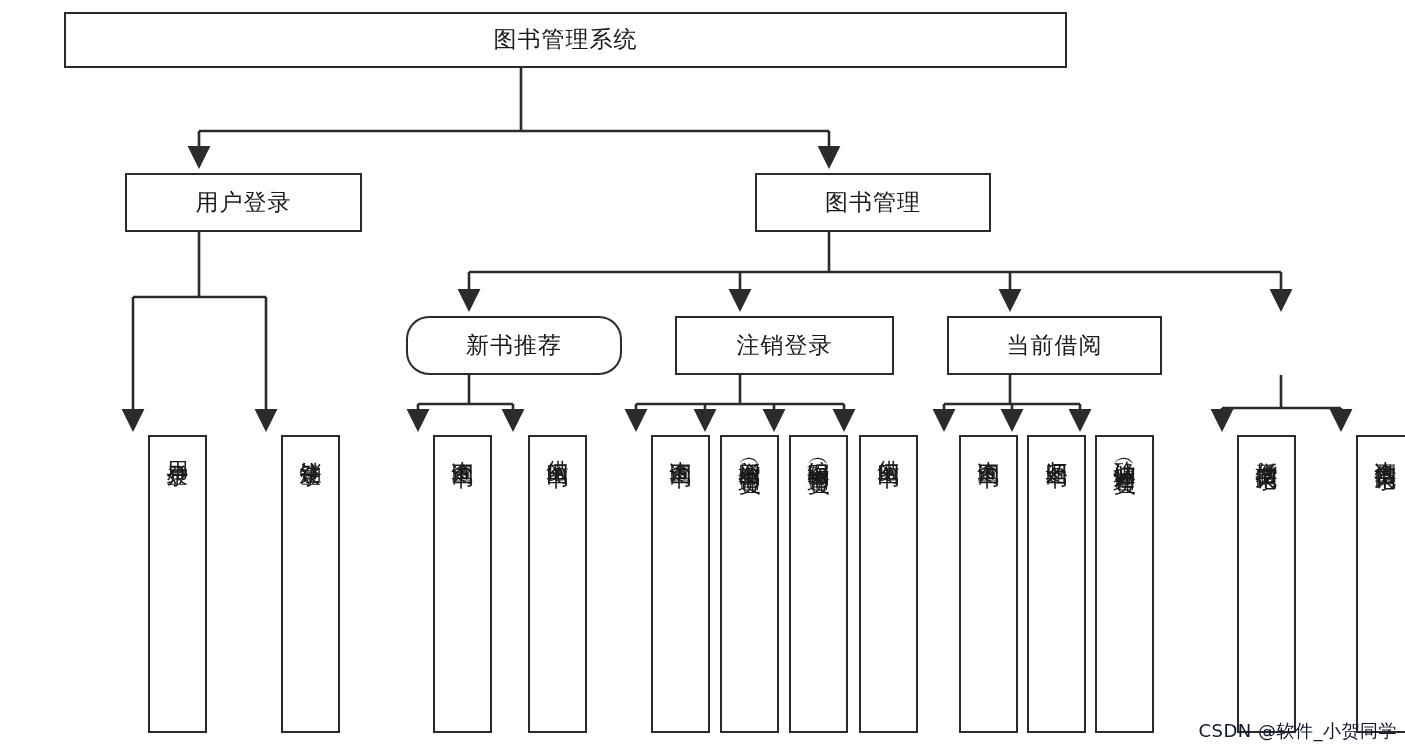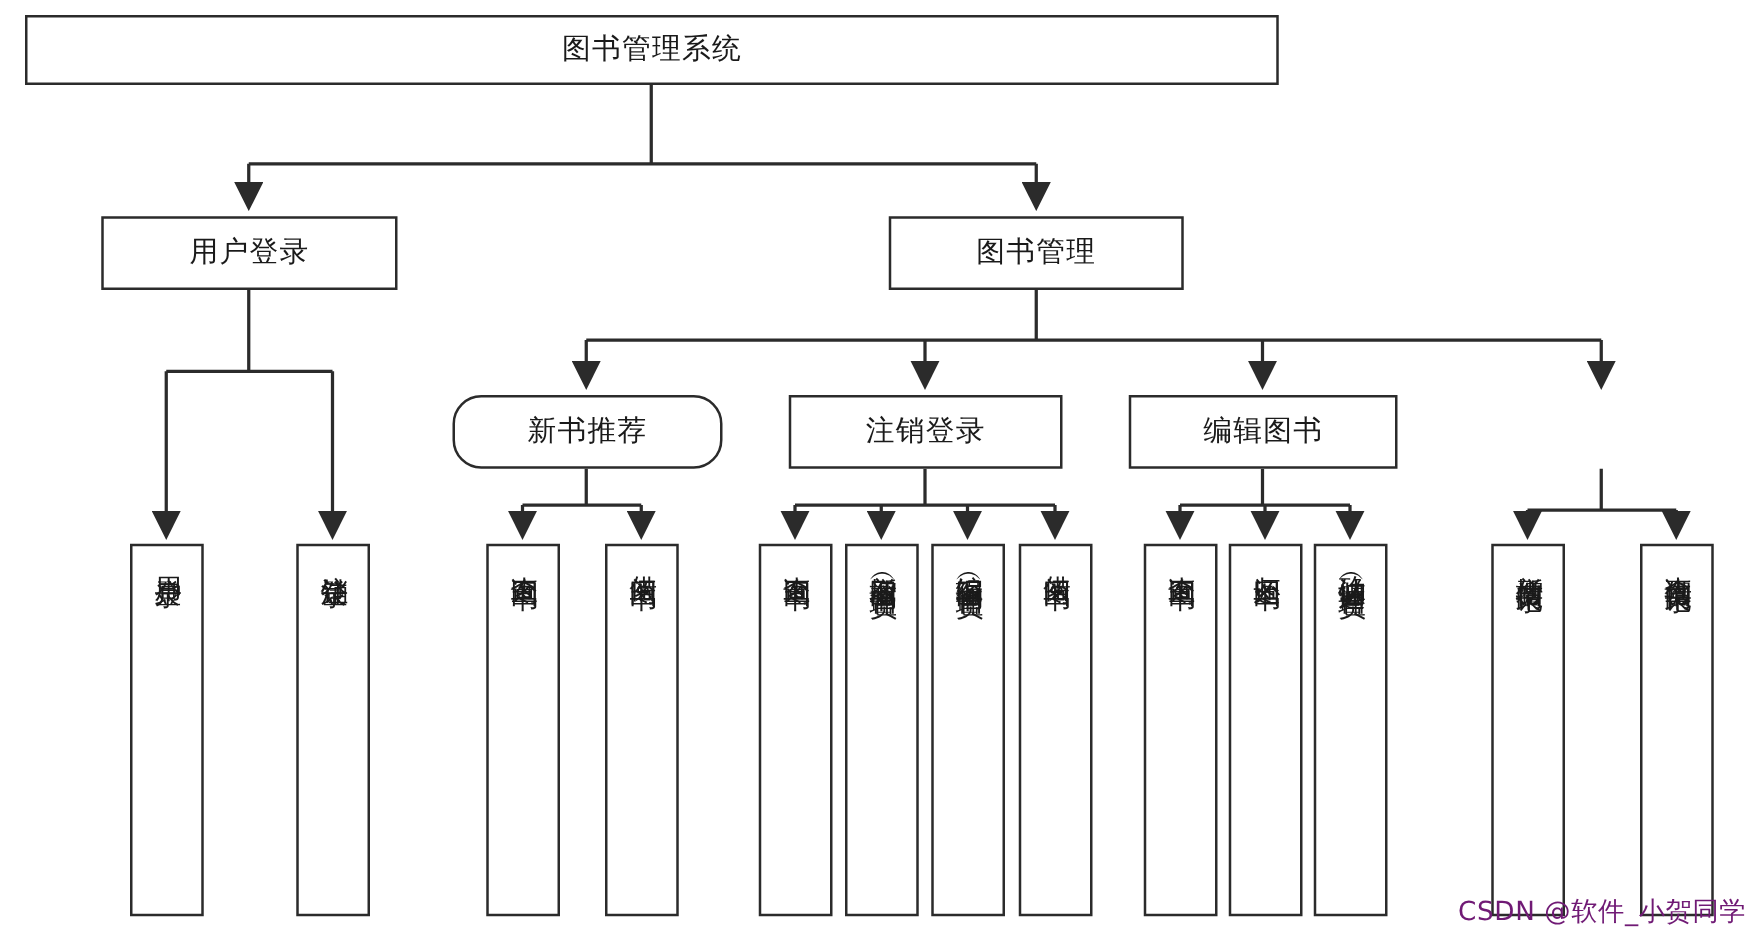--- a/index.html
+++ b/index.html
@@ -28,20 +28,21 @@
   }
   .node {
     position: absolute;
     box-sizing: border-box;
     background: #ffffff;
     border: 2px solid #2b2b2b;
     display: flex;
     align-items: center;
     justify-content: center;
     color: #1a1a1a;
+    margin-left: 44px;
   }
   .node-h {
     
   }
   .node-h .label {
     font-size: 23px;
     line-height: 1.1;
     letter-spacing: 1px;
     white-space: nowrap;
   }
@@ -55,22 +56,22 @@
     text-orientation: upright;
     font-size: 22px;
     line-height: 1.28;
     letter-spacing: 2px;
     white-space: nowrap;
   }
   #watermark {
     position: absolute;
     right: 8px;
     bottom: 4px;
-    font-size: 21px;
-    color: #701a75;
+    font-size: 18px;
+    color: #0f172a;
     letter-spacing: 0.5px;
     white-space: nowrap;
     user-select: none;
   }
 </style>
 </head>
 <body>
 
 <div id="diagram-root">
 
@@ -135,21 +136,21 @@
     <span class="label">图书管理</span>
   </div>
 
   <div class="node node-h" style="left:362px; top:316px; width:216px; height:59px;border-radius:23px;">
     <span class="label">新书推荐</span>
   </div>
   <div class="node node-h" style="left:631px; top:316px; width:219px; height:59px;">
     <span class="label">注销登录</span>
   </div>
   <div class="node node-h" style="left:903px; top:316px; width:215px; height:59px;">
-    <span class="label">编辑图书</span>
+    <span class="label">当前借阅</span>
   </div>
 
   <div class="node node-v" style="left:104px; top:435px; width:59px; height:298px;">
     <span class="label">用户登录</span>
   </div>
   <div class="node node-v" style="left:237px; top:435px; width:59px; height:298px;">
     <span class="label">注销登录</span>
   </div>
 
   <div class="node node-v" style="left:389px; top:435px; width:59px; height:298px;">

